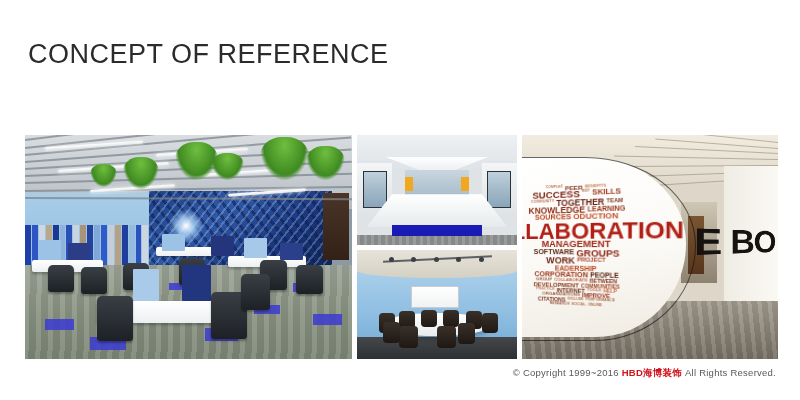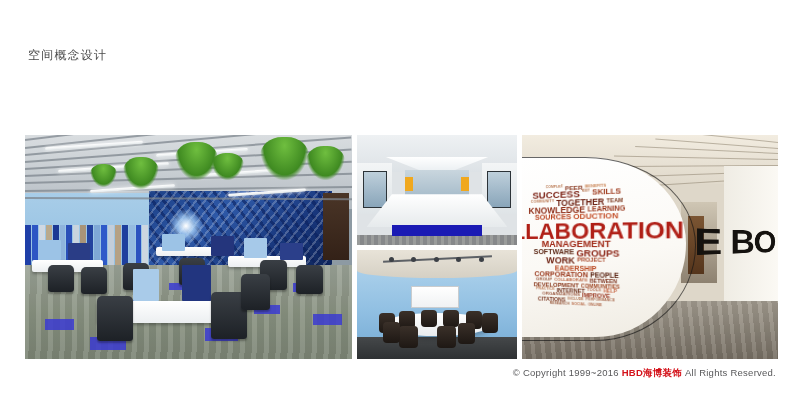--- a/index.html
+++ b/index.html
@@ -261,21 +261,21 @@
     font-size:9.5px; color:#58585a; letter-spacing:.25px;
     white-space:nowrap;
   }
   .slide-footer .brand { color:#d4121a; font-weight:700; }
   .slide-footer .brand-cn { color:#d4121a; font-weight:700; }
 </style>
 </head>
 <body>
 
 <div class="slide-header">
-  <div class="slide-subtitle">空间概念设计</div>
+  <div class="slide-title">CONCEPT OF REFERENCE</div>
 </div>
 
 <div class="gallery">
 
   <div class="col-left">
     <div class="photo ph-office">
       <div class="of-ceiling"></div>
       <div class="of-wall-blue"></div>
       <div class="of-mural"></div>
       <div class="of-flare"></div>

